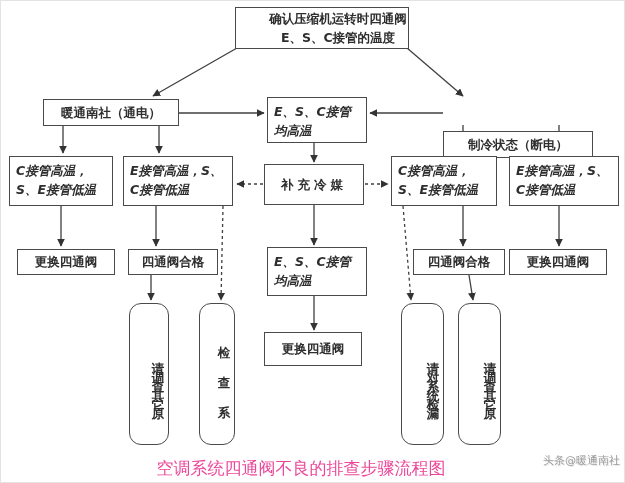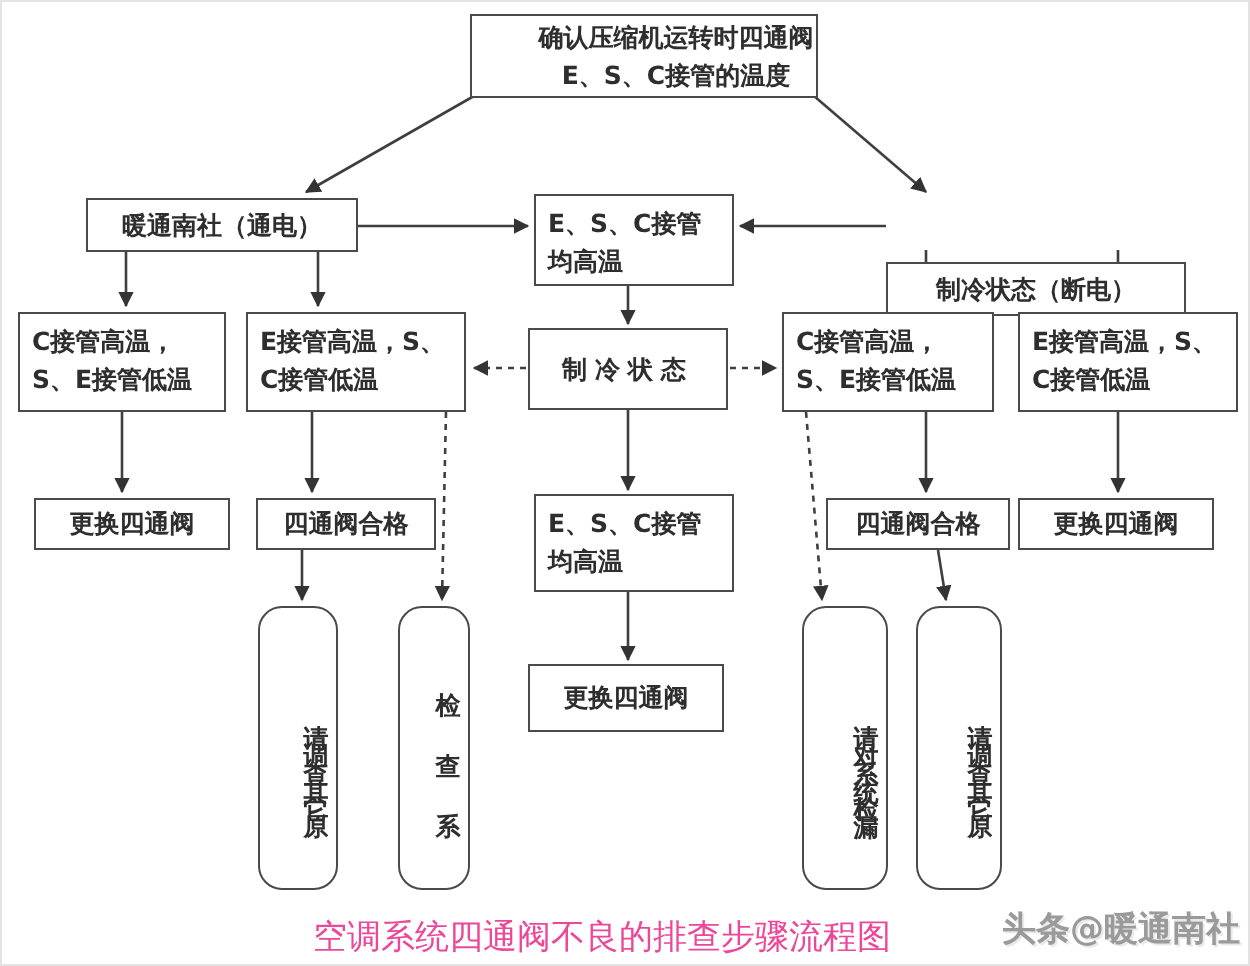--- a/index.html
+++ b/index.html
@@ -8,34 +8,34 @@
     font-family:"DejaVu Sans",sans-serif;overflow:hidden;
     border:1px solid #e3e3e3;box-sizing:border-box;
   }
   .layer{position:absolute;left:0;top:0;width:625px;height:483px;}
   .node{
     position:absolute;box-sizing:border-box;background:#fff;
     border:1.5px solid #4a4a4a;color:#2e2e2e;font-weight:bold;
     font-size:12.5px;line-height:1.55;
   }
   .center{display:flex;align-items:center;justify-content:center;text-align:center;}
-  .pad{padding:4px 6px;}
+  .pad{padding:4px 6px;font-style:italic;}
   .rounded{border-radius:0;}
   .vnode{
     border-radius:12px;writing-mode:vertical-rl;text-orientation:upright;
     padding-top:10px;text-align:left;display:flex;justify-content:center;
   }
   .ls6{letter-spacing:9px;}
   .ls3{letter-spacing:30px;padding-top:14px;}
   .caption{
     position:absolute;left:0;top:456px;width:600px;text-align:center;
     font-family:"DejaVu Serif",serif;font-size:17px;color:#ec4899;
   }
   .watermark{
-    position:absolute;right:4px;top:452px;font-size:17px;font-weight:bold;
+    position:absolute;right:4px;top:452px;font-size:11px;font-weight:normal;
     color:#9a9a9a;text-shadow:1px 1px 0 #e9e9e9;
   }
   svg line{stroke:#3f3f3f;stroke-width:1.3;}
   svg .dash{stroke-dasharray:3,3;}
 </style>
 </head>
 <body>
 
 <div class="stage">
 
@@ -82,21 +82,21 @@
   <div class="node center" style="left:42px;top:98px;width:136px;height:27px;">暖通南社（通电）</div>
 
   <div class="node pad" style="left:266px;top:96px;width:100px;height:46px;">E、S、C接管均高温</div>
 
   <div class="node center" style="left:442px;top:98px;width:150px;height:27px;margin-top:32px;">制冷状态（断电）</div>
 
   <div class="node pad" style="left:8px;top:155px;width:104px;height:50px;">C接管高温，S、E接管低温</div>
 
   <div class="node pad" style="left:122px;top:155px;width:110px;height:50px;">E接管高温，S、C接管低温</div>
 
-  <div class="node center" style="left:263px;top:163px;width:100px;height:41px;letter-spacing:4px;">制冷状态</div>
+  <div class="node center" style="left:263px;top:163px;width:100px;height:41px;letter-spacing:4px;">补充冷媒</div>
 
   <div class="node pad" style="left:390px;top:155px;width:106px;height:50px;">C接管高温，S、E接管低温</div>
 
   <div class="node pad" style="left:508px;top:155px;width:110px;height:50px;">E接管高温，S、C接管低温</div>
 
   <div class="node center rounded" style="left:16px;top:248px;width:98px;height:26px;">更换四通阀</div>
 
   <div class="node center" style="left:127px;top:248px;width:90px;height:26px;">四通阀合格</div>
 
   <div class="node pad" style="left:266px;top:246px;width:100px;height:49px;">E、S、C接管均高温</div>

